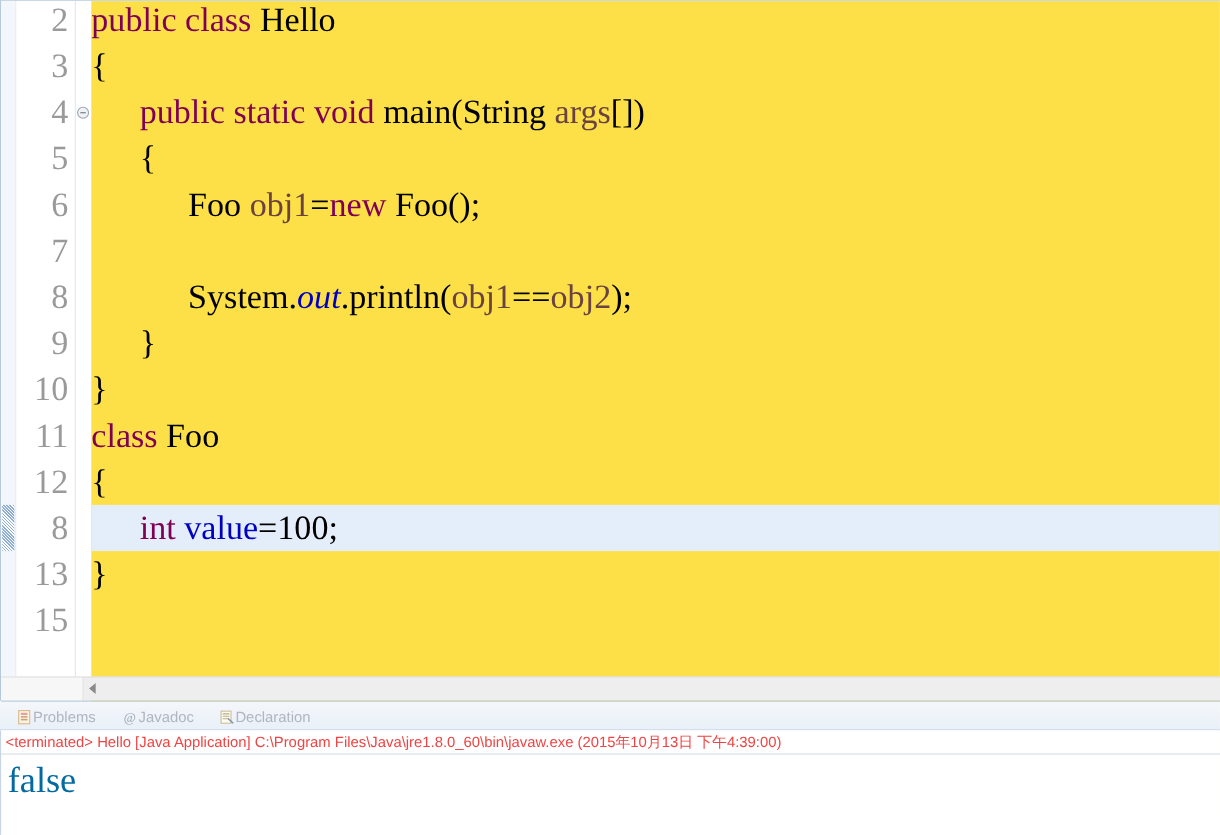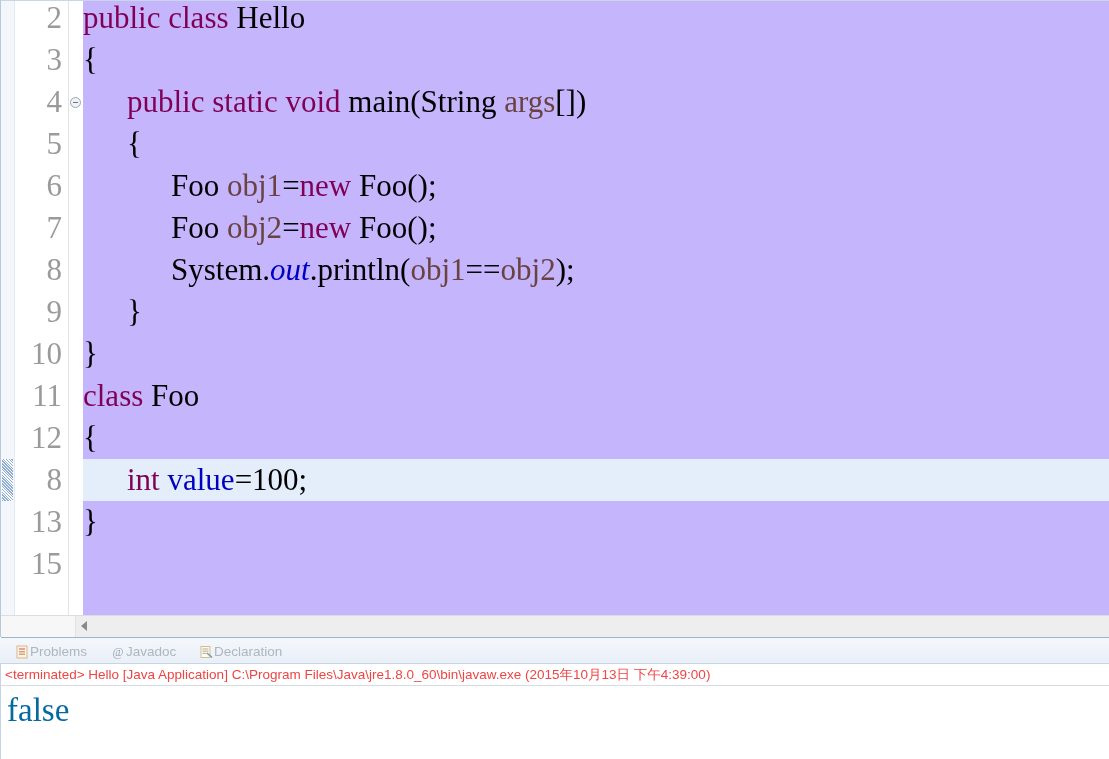--- a/index.html
+++ b/index.html
@@ -94,21 +94,21 @@
     background: #6b7682;
   }
 
   
   #code-canvas {
     position: absolute;
     left: 82px; top: 0;
     right: 0;
     height: 738px;
     overflow: hidden;
-    background: #c4b5fd;
+    background: #fde047;
   }
   .code-line {
     position: absolute;
     left: 0;
     height: 42px;
     line-height: 42px;
     white-space: pre;
     font-family: "Liberation Serif", serif;
     font-size: 31px;
     color: #000000;
@@ -267,21 +267,20 @@
   <div id="fold-column">
       <div class="fold-marker" style="top: 96px;"></div>
     </div>
 
   <div id="code-canvas">
       <div class="code-line" style="top: -4px; left: 0px;"><span class="kw">public</span><span class="pun"> </span><span class="kw">class</span><span class="pun"> </span><span class="cls">Hello</span></div>
       <div class="code-line" style="top: 38px; left: 0px;"><span class="pun">{</span></div>
       <div class="code-line" style="top: 80px; left: 44px;"><span class="kw">public</span><span class="pun"> </span><span class="kw">static</span><span class="pun"> </span><span class="kw">void</span><span class="pun"> </span><span class="cls">main(String </span><span class="var">args</span><span class="pun">[])</span></div>
       <div class="code-line" style="top: 122px; left: 44px;"><span class="pun">{</span></div>
       <div class="code-line" style="top: 164px; left: 88px;"><span class="cls">Foo </span><span class="var">obj1</span><span class="pun">=</span><span class="kw">new</span><span class="cls"> Foo();</span></div>
-      <div class="code-line" style="top: 206px; left: 88px;"><span class="cls">Foo </span><span class="var">obj2</span><span class="pun">=</span><span class="kw">new</span><span class="cls"> Foo();</span></div>
       <div class="code-line" style="top: 248px; left: 88px;"><span class="cls">System.</span><span class="fld">out</span><span class="cls">.println(</span><span class="var">obj1</span><span class="pun">==</span><span class="var">obj2</span><span class="pun">);</span></div>
       <div class="code-line" style="top: 290px; left: 44px;"><span class="pun">}</span></div>
       <div class="code-line" style="top: 332px; left: 0px;"><span class="pun">}</span></div>
       <div class="code-line" style="top: 374px; left: 0px;"><span class="kw">class</span><span class="pun"> </span><span class="cls">Foo</span></div>
       <div class="code-line" style="top: 416px; left: 0px;"><span class="pun">{</span></div>
       <div class="hl-line" style="top: 458px;"></div>
       <div class="code-line" style="top: 458px; left: 44px;"><span class="kw">int</span><span class="pun"> </span><span class="bluefld">value</span><span class="pun">=100;</span></div>
       <div class="code-line" style="top: 500px; left: 0px;"><span class="pun">}</span></div>
       <div class="code-line" style="top: 542px; left: 0px;"></div>
     </div>

